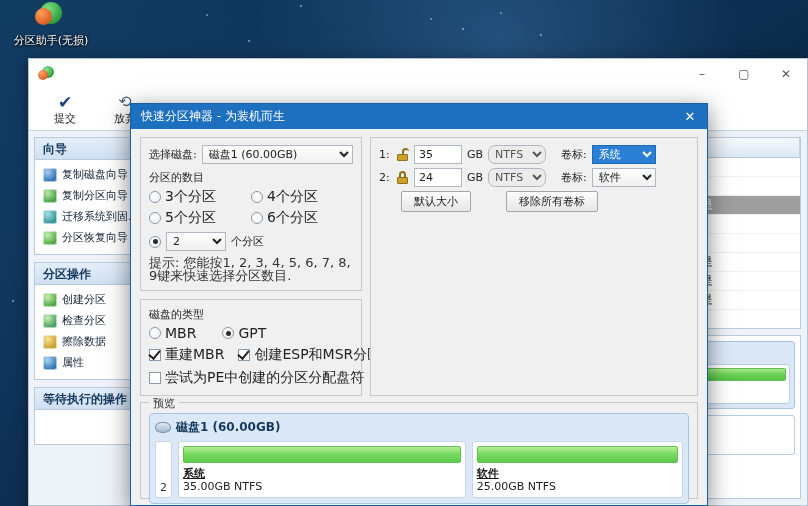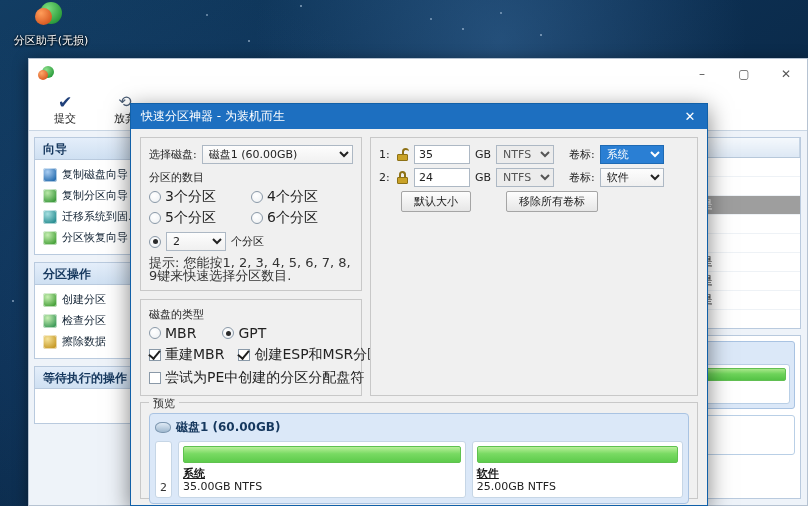--- a/index.html
+++ b/index.html
@@ -239,22 +239,22 @@
     transform: rotate(40deg);
   }
   .tip { font-size:13px; color:#333; line-height:13px; margin-top:5px; }
 
   .prow { display:flex; align-items:center; gap:5px; margin-bottom:4px; }
   .pidx { font-size:11px; color:#222; width:12px; }
   .lock { width:13px; height:13px; flex:0 0 13px; position:relative; }
   .lock .body { position:absolute; left:1px; bottom:0; width:11px; height:7px; background:#c9a227; border:1px solid #8d7116; border-radius:1px; }
   .lock .sh { position:absolute; left:3px; top:0; width:7px; height:6px; border:2px solid #8d7116; border-bottom:none; border-radius:4px 4px 0 0; }
   .lock.open .sh { left:6px; width:7px; border-right:none; }
-  .size-in { width:56px; }
-  .fs-sel { width:58px; }
+  .size-in { width:48px; }
+  .fs-sel { width:58px;border-radius:7px; }
   .vol-sel { width:64px; }
   .btn {
     font-family:inherit; font-size:11px; color:#1b1b1b;
     border:1px solid #a5a5a5; background: linear-gradient(#fdfdfd,#e6e6e6);
     height:21px; padding:0 12px; border-radius:2px;
   }
   .vol-selected {
     background:#2a7fd4; color:#fff; border-color:#1f6ab3;
   }
 
@@ -370,20 +370,24 @@
             <span class="sico gplus"></span>
             <span>创建分区</span>
           </div>
           <div class="side-item">
             <span class="sico gchk"></span>
             <span>检查分区</span>
           </div>
           <div class="side-item">
             <span class="sico yellow"></span>
             <span>擦除数据</span>
+          </div>
+          <div class="side-item">
+            <span class="sico shield"></span>
+            <span>属性</span>
           </div>
         </div>
       </div>
 
       <div class="panel">
         <div class="panel-head">等待执行的操作</div>
         <div class="pending-body"></div>
       </div>
     </div>
 

